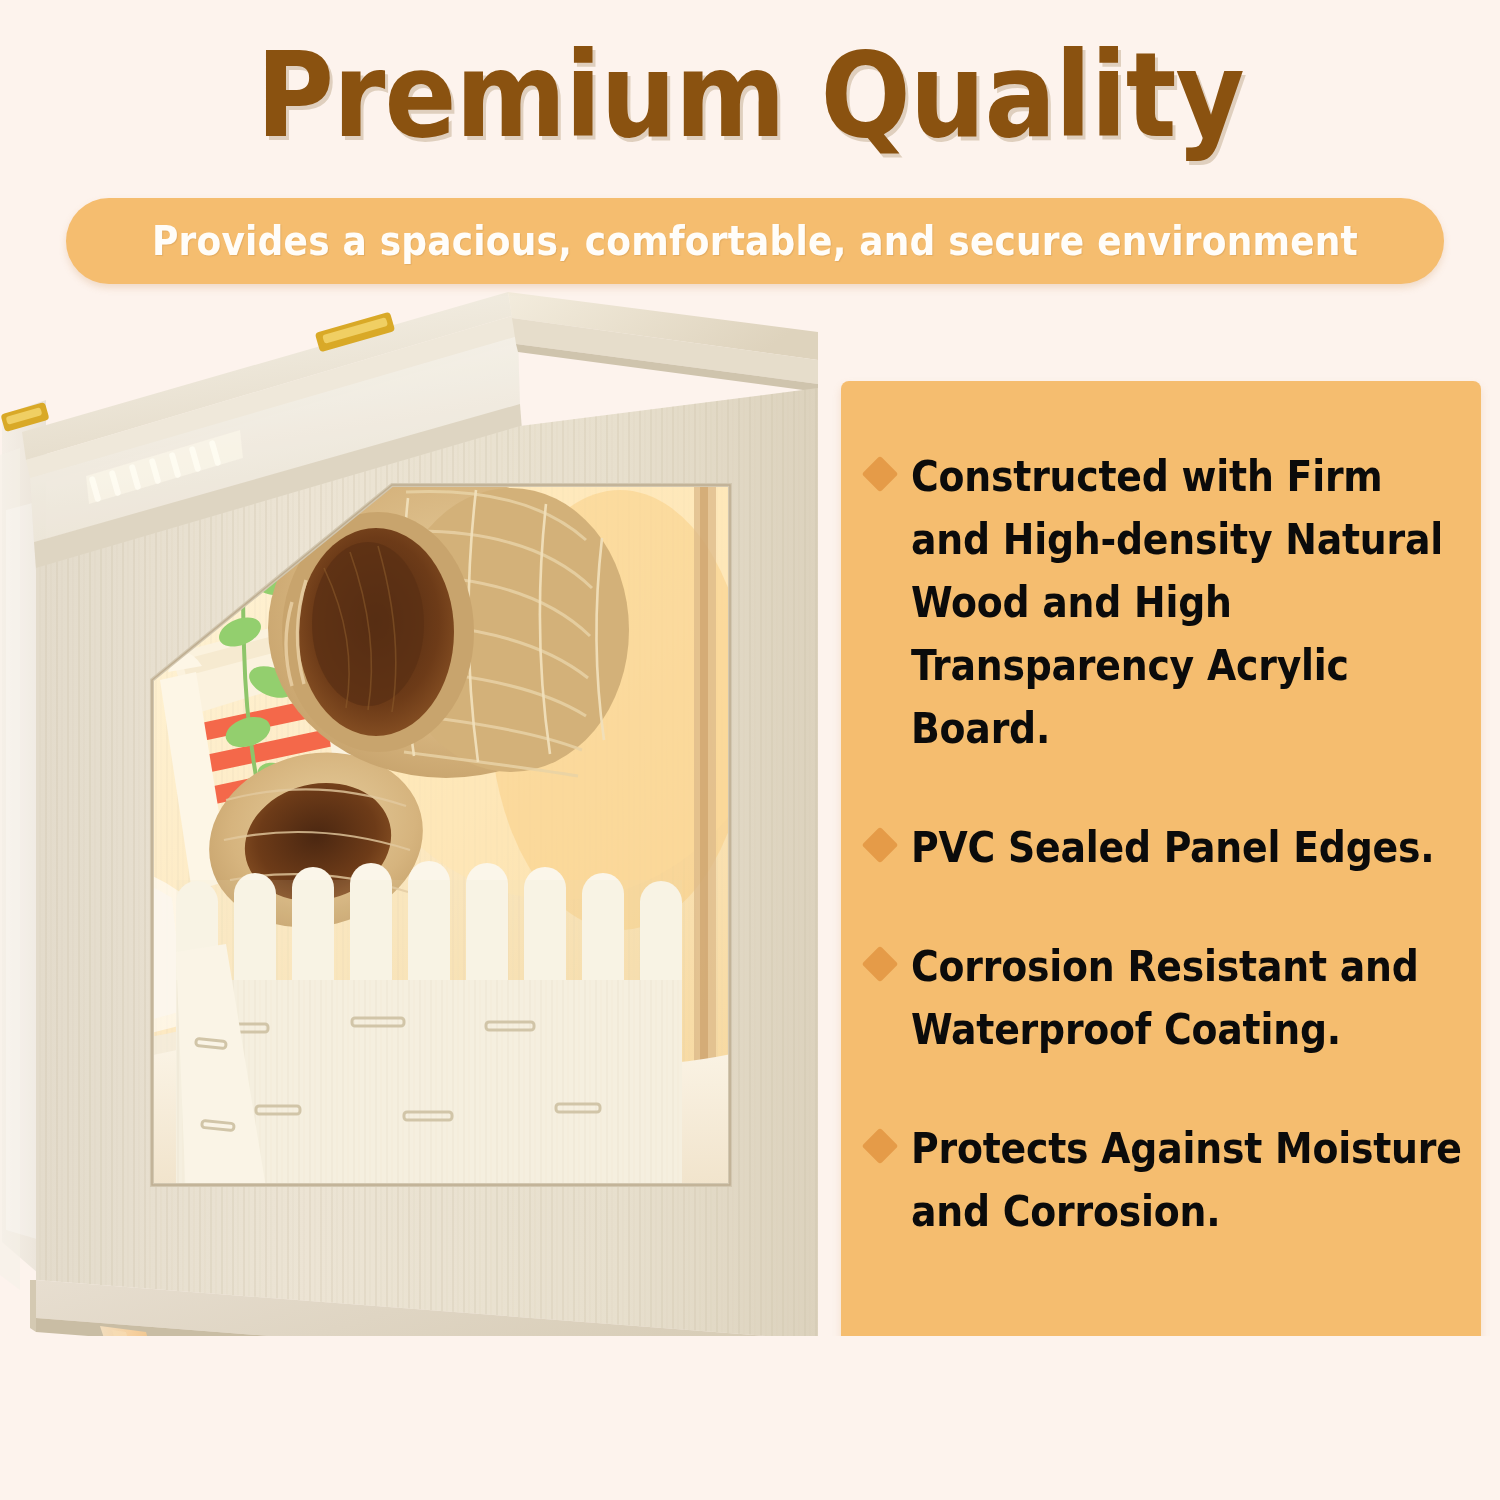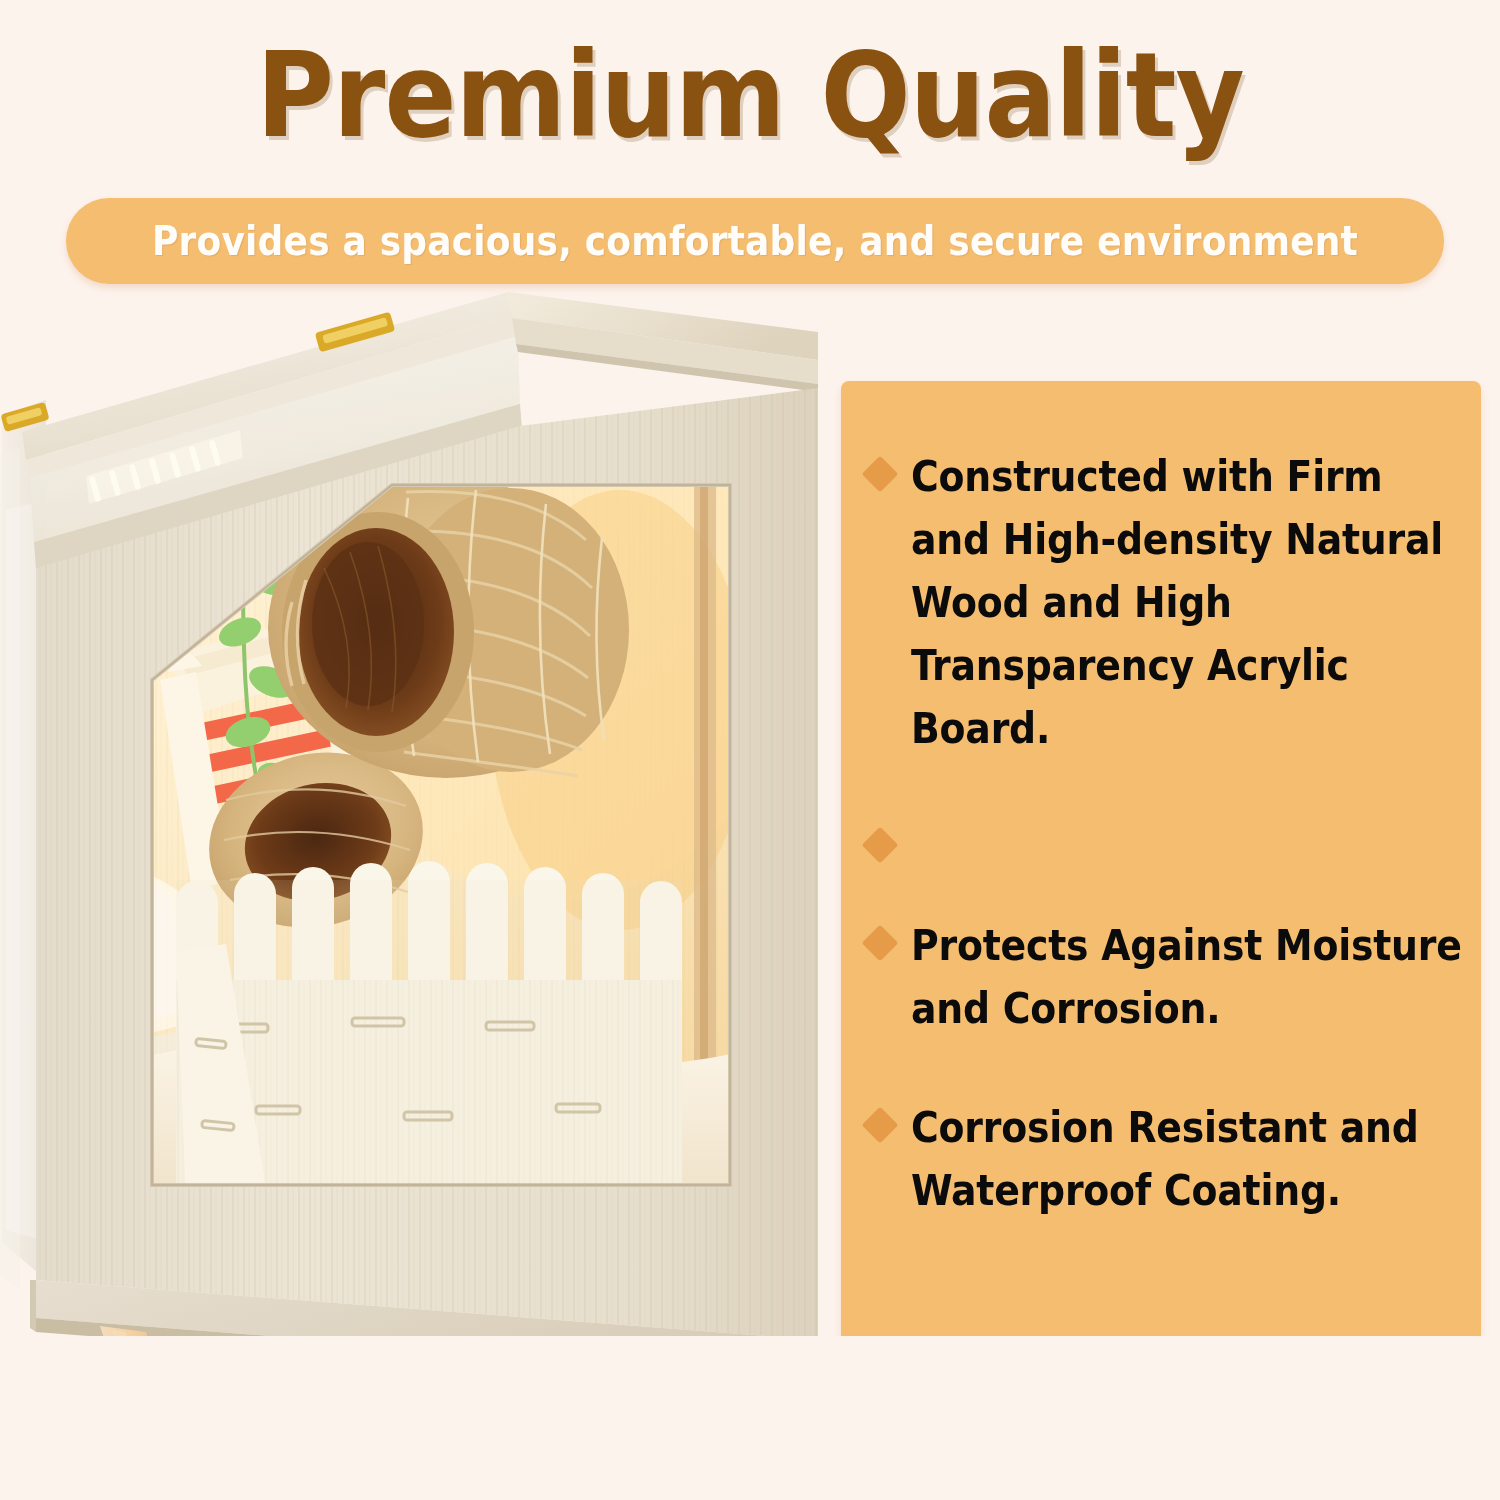--- a/index.html
+++ b/index.html
@@ -421,25 +421,26 @@
   </div>
 
   <div class="feature-panel">
     <div class="bullets">
       <div class="bullet">
         <span class="diamond"></span>
         <span class="bullet-text">Constructed with Firm and High-density Natural Wood and High Transparency Acrylic Board.</span>
       </div>
       <div class="bullet">
         <span class="diamond"></span>
+        <span class="bullet-text">PVC Sealed Panel Edges.</span>
+      </div>
+      <div class="bullet">
+        <span class="diamond"></span>
+        <span class="bullet-text">Corrosion Resistant and Waterproof Coating.</span>
       </div>
       <div class="bullet">
         <span class="diamond"></span>
         <span class="bullet-text">Protects Against Moisture and Corrosion.</span>
       </div>
-      <div class="bullet">
-        <span class="diamond"></span>
-        <span class="bullet-text">Corrosion Resistant and Waterproof Coating.</span>
-      </div>
     </div>
   </div>
 
 </div>
 
 </body></html>

